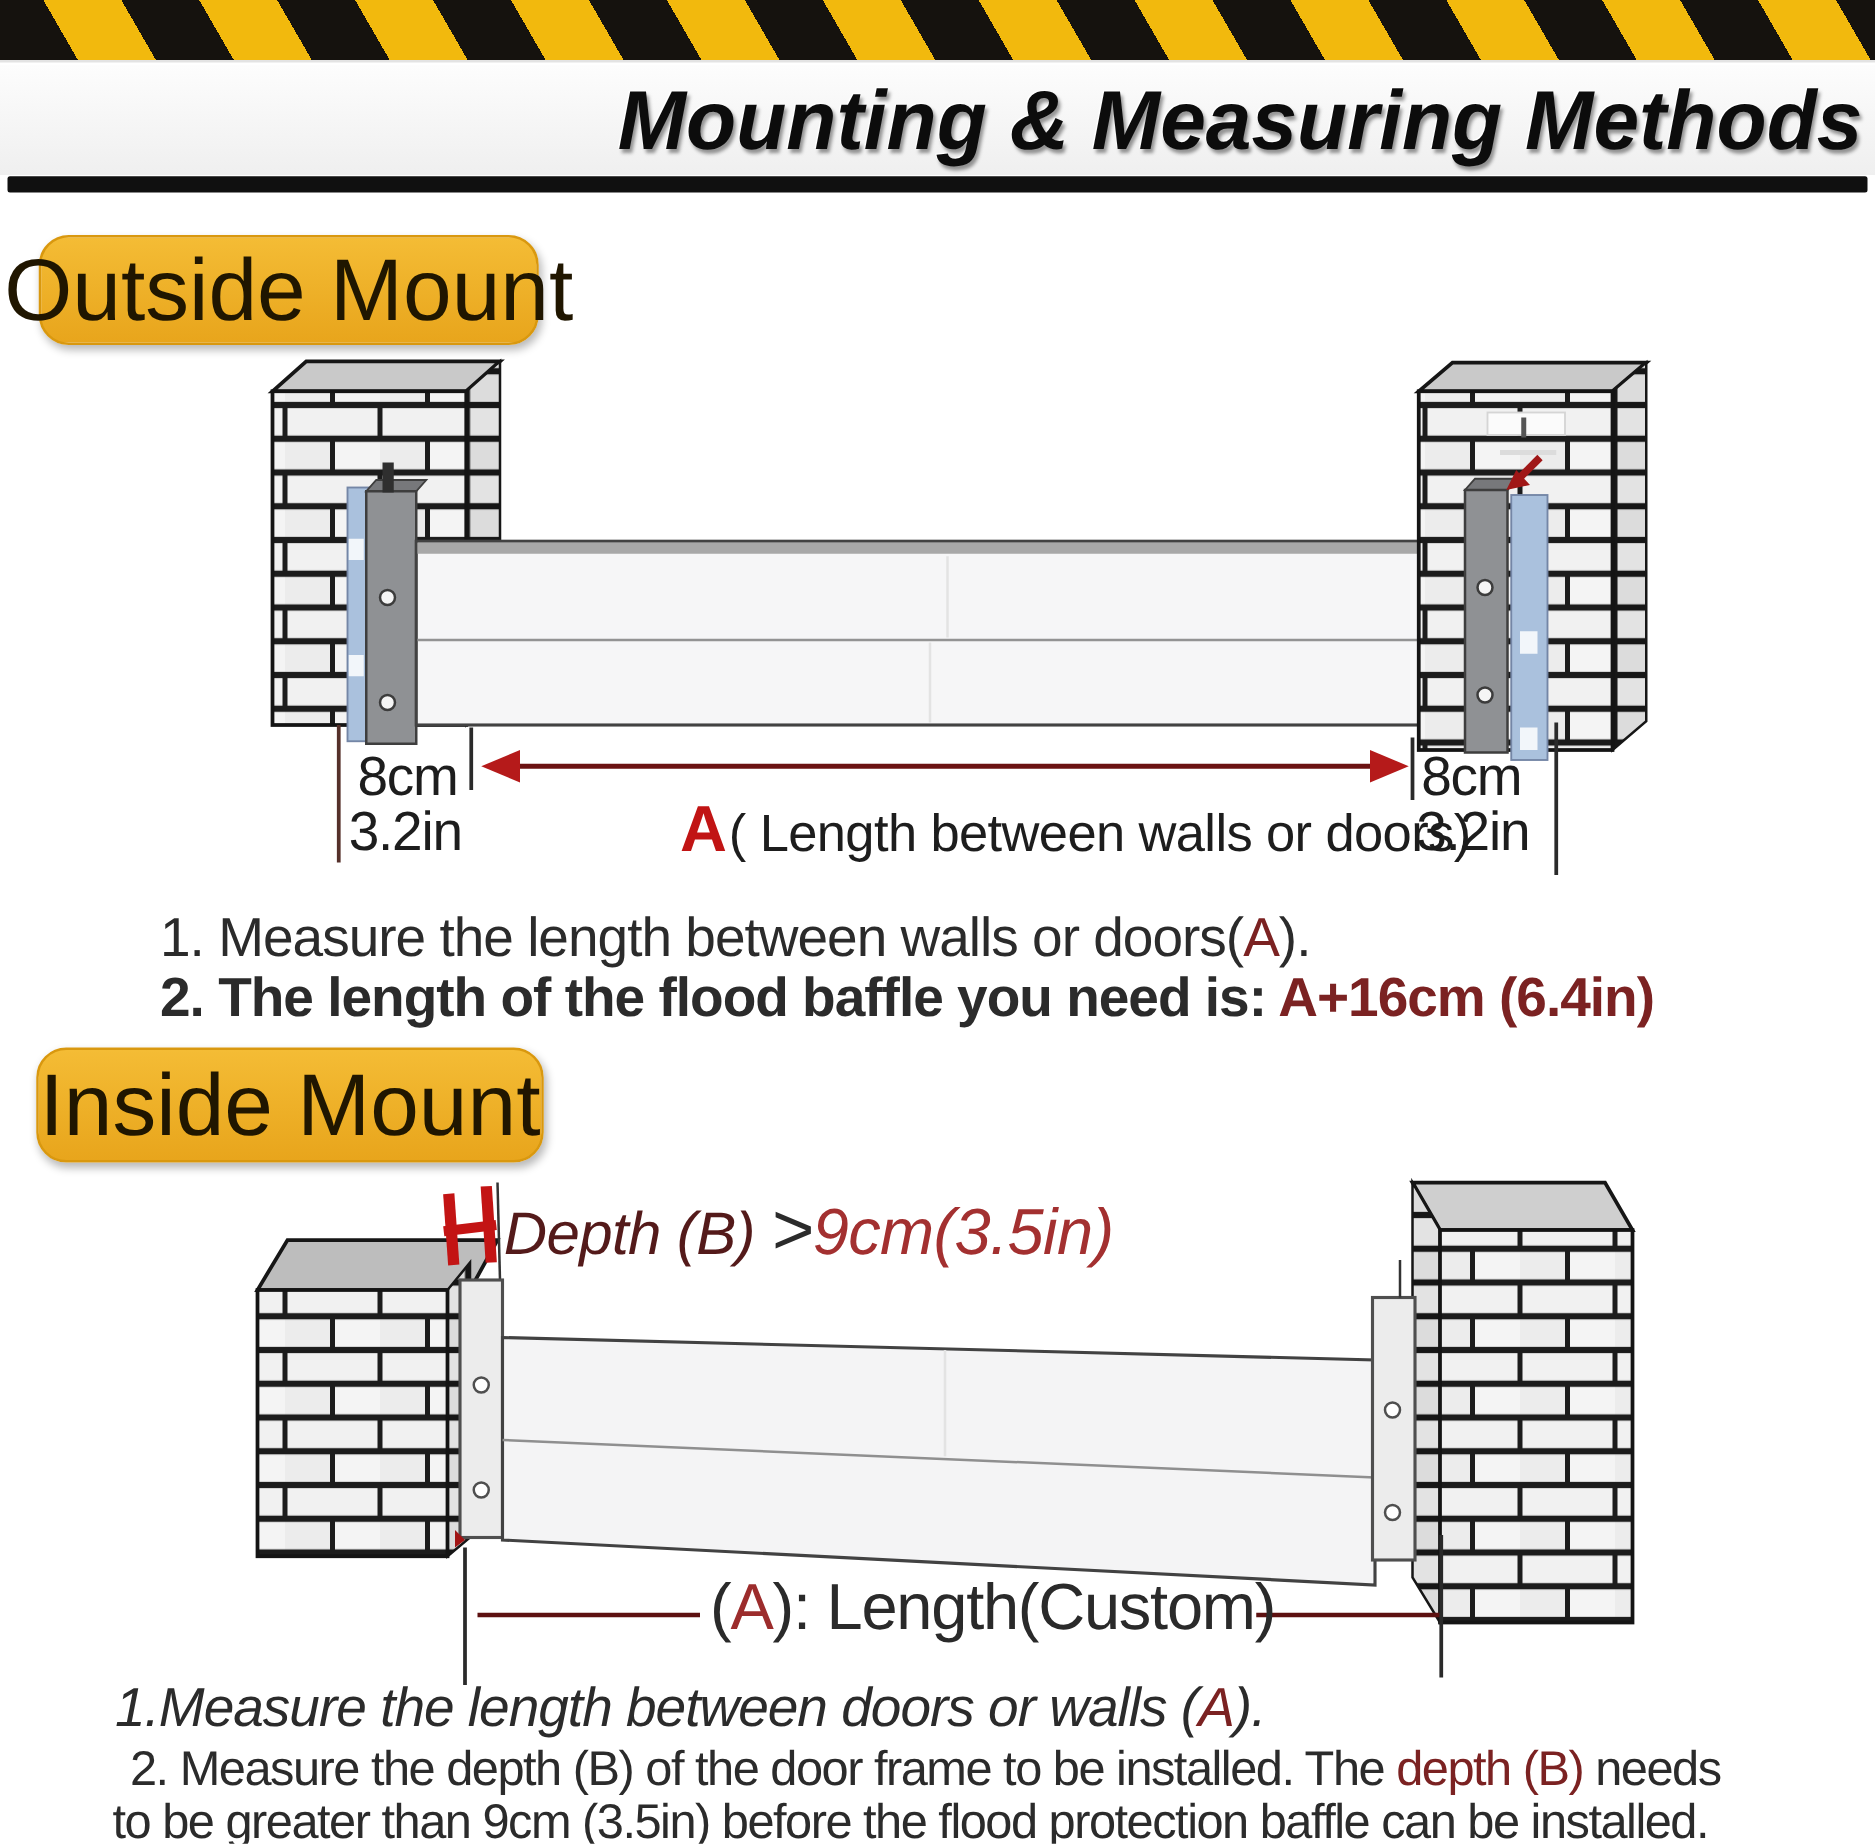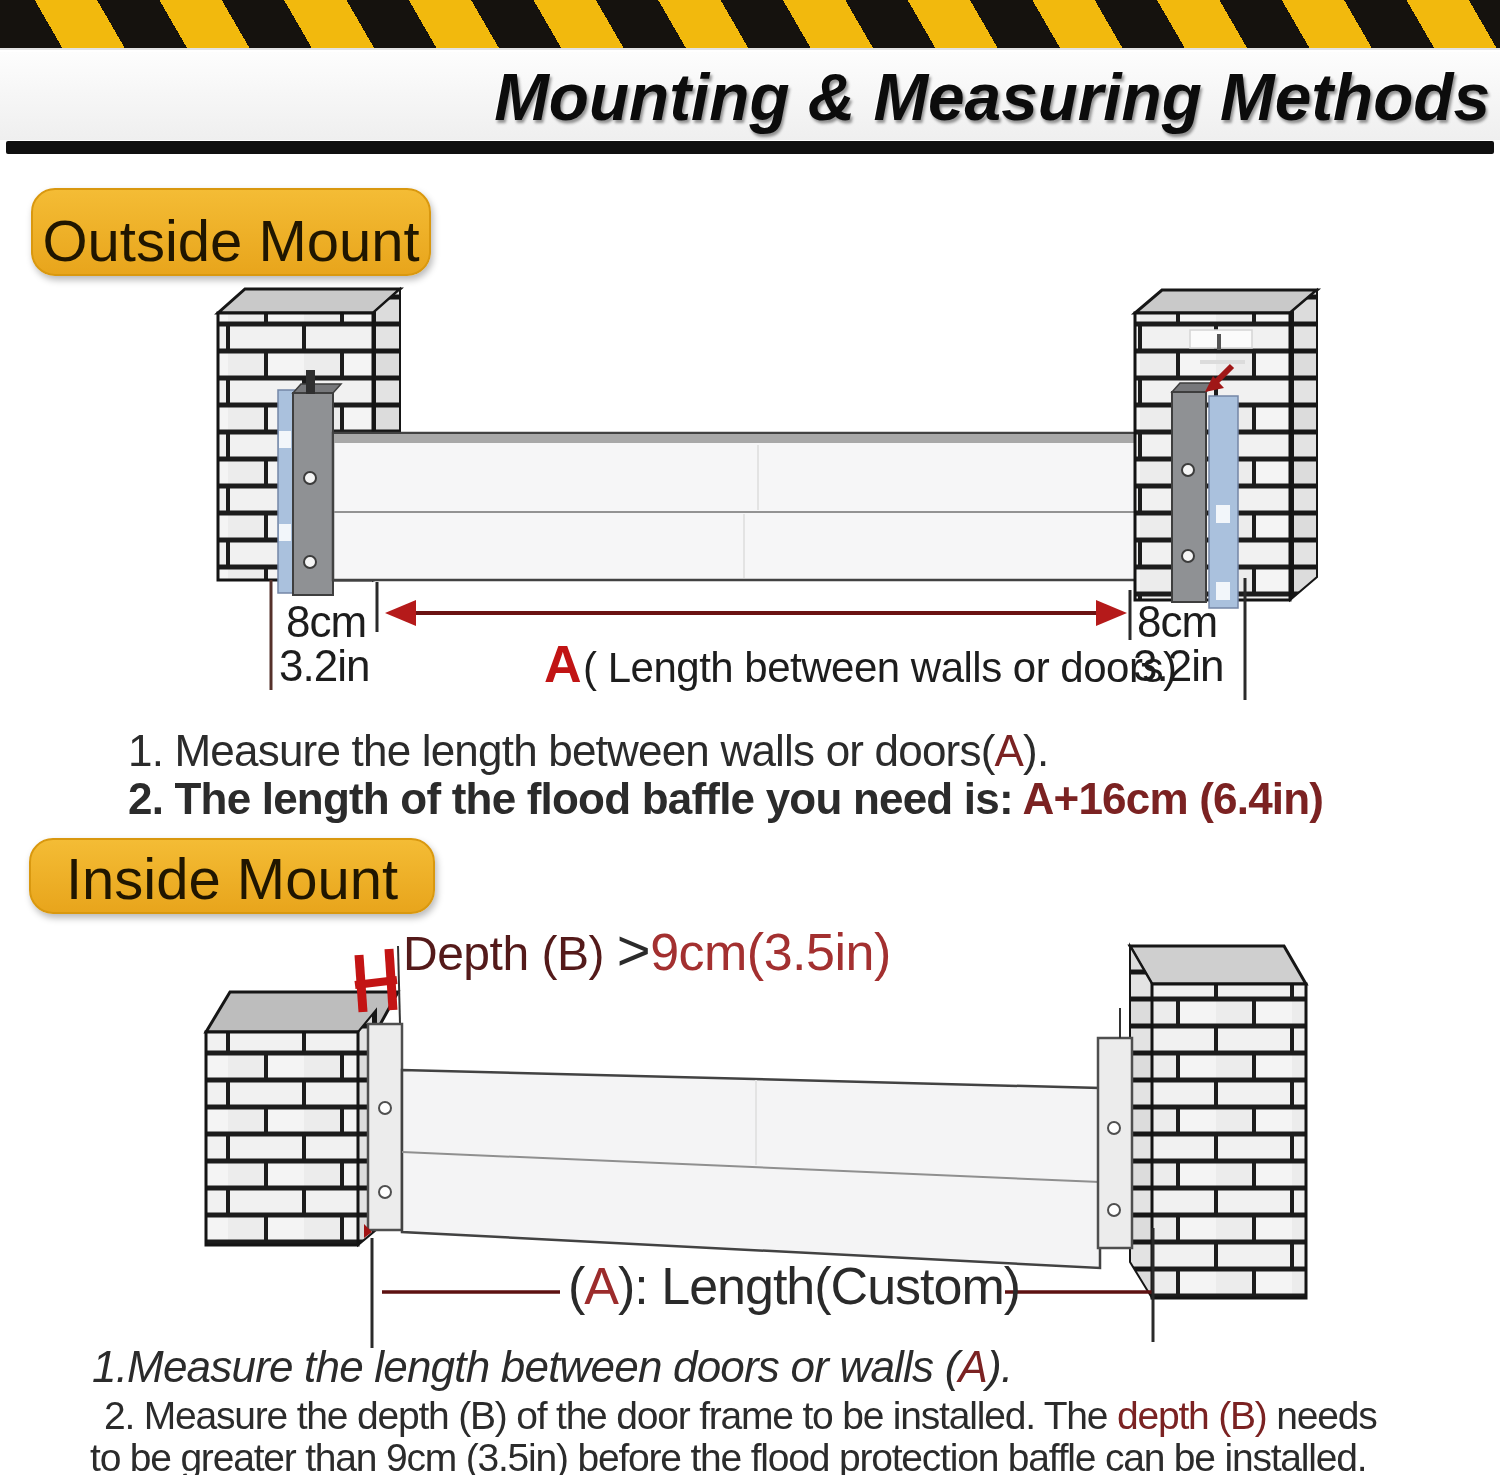--- a/index.html
+++ b/index.html
@@ -25,48 +25,48 @@
   }
   .title {
     font-size:67px; font-weight:bold; color:#0c0c0c; letter-spacing:0;
     transform:scaleX(.98);
     text-shadow:2px 3px 3px rgba(0,0,0,.40), -1px -1px 0 #ffffff;
   }
   .black-bar { left:6px; top:141px; width:1488px; height:13px; background:#101010; border-radius:2px; }
 
   
   .badge {
-    display:flex; align-items:flex-end; justify-content:center;
+    display:flex; align-items:center; justify-content:center;
     background:linear-gradient(180deg, #f4bc35, #e8a51c);
     border:2px solid #d9980f; border-radius:24px;
     box-shadow:2px 4px 7px rgba(0,0,0,.28);
-    font-size:58px; color:#201600; letter-spacing:0;
+    font-size:70px; color:#201600; letter-spacing:0;
   }
   #badge-outside { left:31px;  top:188px; width:400px; height:88px; }
-  #badge-inside  { left:29px;  top:838px; width:406px; height:76px; }
+  #badge-inside  { left:29px;  top:838px; width:406px; height:92px; }
 
   
   #art { left:0; top:0; width:1500px; height:1475px; }
 
   
   .dim  { font-size:44px; color:#1d1d1d; letter-spacing:-1px; }
   #dim-left-cm  { left:286px;  top:597px; }
   #dim-left-in  { left:279px;  top:641px; }
   #dim-right-cm { left:1137px; top:597px; }
   #dim-right-in { left:1133px; top:641px; }
 
   .span-label { left:512px; top:634px; font-size:42px; color:#1d1d1d; letter-spacing:-0.5px;margin-left:32px; }
   .span-label .big-a { font-size:52px; font-weight:bold; color:#c11414; margin-right:2px; }
 
   .instr { font-size:44px; color:#2b2b2b; letter-spacing:-0.8px; }
   .instr .hl { color:#7b2222; }
   #out-step1 { left:128px; top:726px; }
   #out-step2 { left:128px; top:774px;font-weight:bold; }
 
-  .depth-label { left:403px; top:916px; letter-spacing:-0.5px; }
+  .depth-label { left:403px; top:950px; letter-spacing:-0.5px;font-style:italic; }
   .depth-label .d-pre { font-size:48px; color:#541a1a; }
   .depth-label .d-gt  { font-size:58px; color:#2b2b2b; }
   .depth-label .d-hl  { font-size:52px; color:#a33030; }
 
   .len-label { left:568px; top:1256px; font-size:52px; color:#2a2a2a; letter-spacing:-1px; }
   .len-label .red-a { color:#9c2c2c; }
 
   #in-step1  { left:92px;  top:1342px;font-style:italic; }
   #in-step2a { left:104px; top:1394px; font-size:39px; letter-spacing:-1.2px; }
   #in-step2b { left:90px;  top:1436px; font-size:39px; letter-spacing:-1.2px; }

